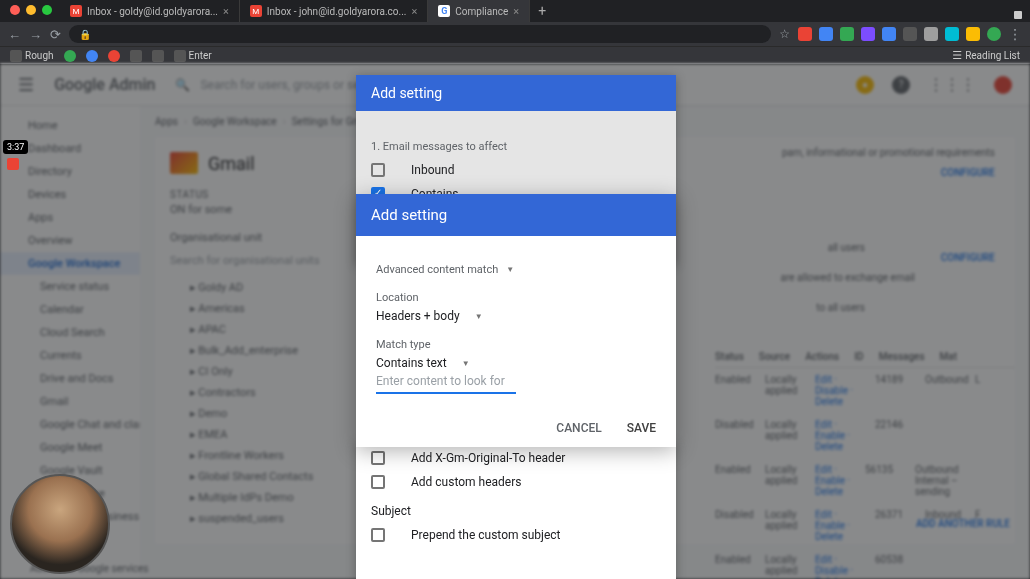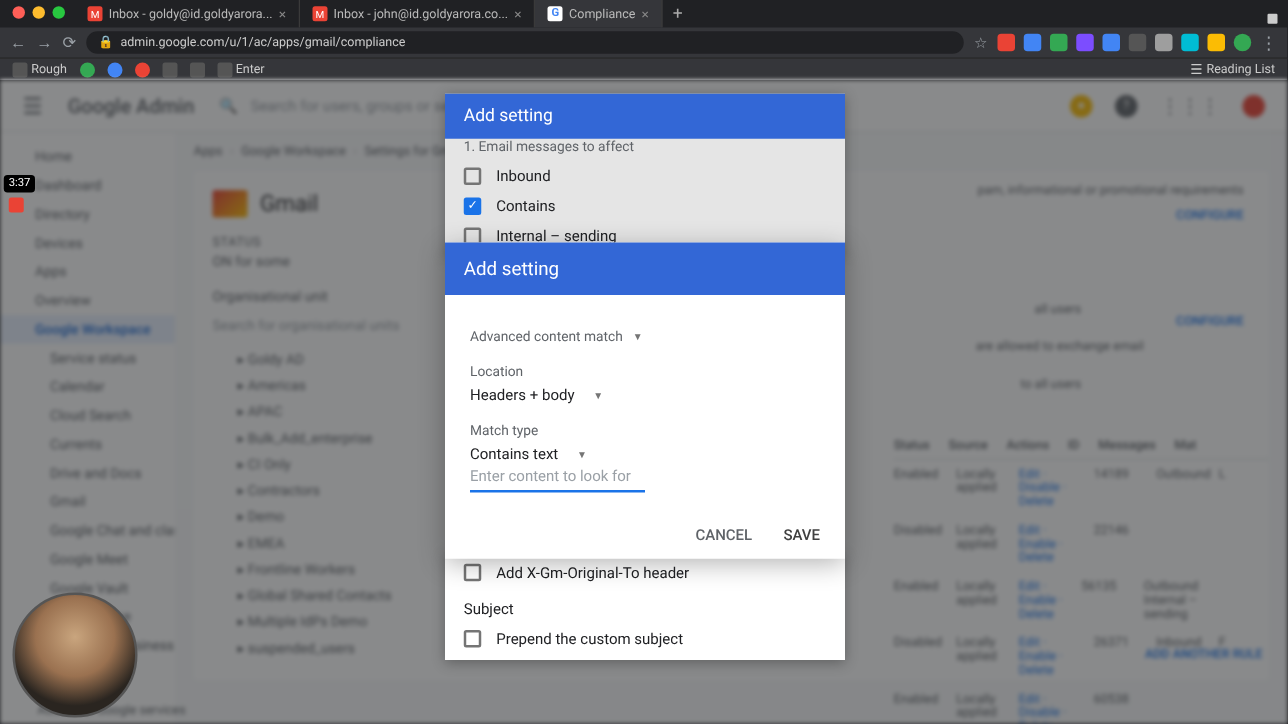--- a/index.html
+++ b/index.html
@@ -72,24 +72,24 @@
     .table-row .cell { min-width: 40px; }
     .action-link { color: #1a73e8; }
     
     .add-rule { color: #1a73e8; font-size: 10px; font-weight: 500; position: absolute; right: 20px; bottom: 50px; }
     
     
     .backdrop { position: absolute; top: 64px; left: 0; right: 0; bottom: 0; background: rgba(32,33,36,0.5); z-index: 50; }
     
     .modal-back { position: absolute; z-index: 60; background: #fff; box-shadow: 0 2px 10px rgba(0,0,0,0.3); }
     .modal-back .m-header { background: #3367d6; color: #fff; padding: 10px 15px; font-size: 14px; }
-    .modal-back .m-body { padding: 0 15px; font-size: 11px; color: #5f6368; }
+    .modal-back .m-body { padding: 29px 15px; font-size: 11px; color: #5f6368; }
     .modal-back.dimmed .m-body { background: rgba(0,0,0,0.1); }
     .step-title { font-size: 11px; margin-bottom: 10px; color: #5f6368; }
-    .cb-row { display: flex; align-items: center; gap: 12px; margin: 10px 0; font-size: 12px; color: #202124; }
+    .cb-row { display: flex; align-items: center; gap: 26px; margin: 10px 0; font-size: 12px; color: #202124; }
     .cb { width: 14px; height: 14px; border: 2px solid #757575; border-radius: 2px; position: relative; }
     .cb.checked { background: #1a73e8; border-color: #1a73e8; }
     .cb.checked::after { content: '✓'; position: absolute; color: white; font-size: 10px; left: 1px; top: -2px; }
     
     .modal-front { position: absolute; z-index: 70; background: #fff; box-shadow: 0 4px 20px rgba(0,0,0,0.3); }
     .modal-front .m-header { background: #3367d6; color: #fff; padding: 12px 15px; font-size: 15px; }
     .modal-front .m-body { padding: 15px 20px; margin-top: 12px; }
     .section-label { font-size: 11px; color: #5f6368; margin-bottom: 10px; display: flex; align-items: center; gap: 8px; }
     .dropdown-arrow { font-size: 8px; color: #757575; }
     .field-label { font-size: 11px; color: #5f6368; margin-top: 15px; margin-bottom: 5px; }
@@ -136,21 +136,20 @@
   <span class="new-tab">+</span>
   <div class="sq"></div>
 </div>
 
 <div class="address-bar">
   <span class="nav-arrow">←</span>
   <span class="nav-arrow">→</span>
   <span class="nav-arrow">⟳</span>
   <div class="url-field">
     <span>🔒</span>
-    <span>admin.google.com/u/1/ac/apps/gmail/compliance</span>
   </div>
   <span class="star">☆</span>
   <div class="ext-icons">
     <div class="ext-icon" style="background:#ea4335"></div>
     <div class="ext-icon" style="background:#4285f4"></div>
     <div class="ext-icon" style="background:#34a853"></div>
     <div class="ext-icon" style="background:#7c4dff"></div>
     <div class="ext-icon" style="background:#4285f4"></div>
     <div class="ext-icon" style="background:#555"></div>
     <div class="ext-icon" style="background:#9e9e9e"></div>
@@ -352,20 +351,24 @@
   </div>
 </div>
 
 <div class="modal-back" style="left:356px;top:441px;width:320px;z-index:61">
   <div class="m-body" style="padding-top:0">
     <div id="hdr-opts">
         <div class="cb-row">
           <div class="cb"></div>
           <span>Add X-Gm-Original-To header</span>
         </div>
+        <div class="cb-row">
+          <div class="cb"></div>
+          <span>Add custom headers</span>
+        </div>
       </div>
     <div style="margin-top:15px;font-size:12px;color:#202124">Subject</div>
     <div class="cb-row">
       <div class="cb"></div>
       <span>Prepend the custom subject</span>
     </div>
   </div>
 
 </div>
 

